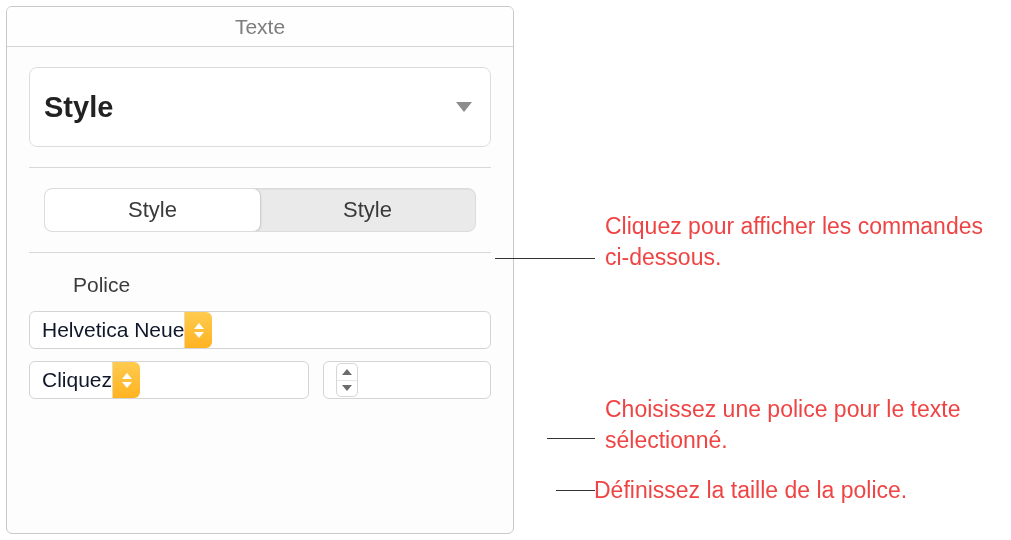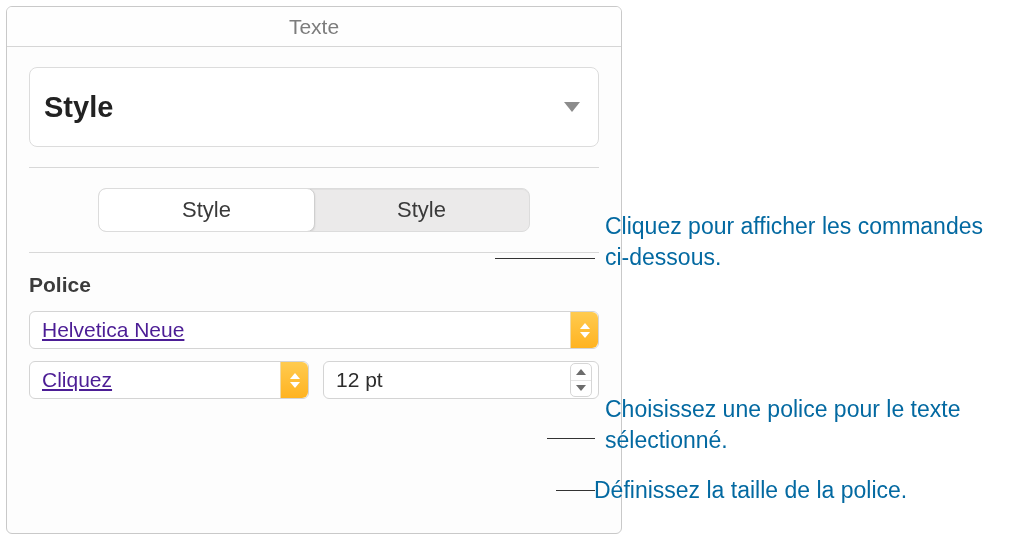--- a/index.html
+++ b/index.html
@@ -8,21 +8,21 @@
     font-size: 22px;
     background: #fff;
     width: 1011px;
     height: 540px;
     position: relative;
   }
   .panel {
     position: absolute;
     left: 6px;
     top: 6px;
-    width: 616px;
+    width: 508px;
     height: 528px;
     border: 1px solid #c9c9c9;
     border-radius: 6px;
     background: #fdfdfd;
     overflow: hidden;
   }
   .panel-titlebar {
     height: 40px;
     border-bottom: 1px solid #d6d6d6;
     display: flex;
@@ -100,42 +100,41 @@
     background: #fff;
     border: 1px solid #cfcfcf;
     border-radius: 8px;
     margin: -1px;
     z-index: 2;
     box-shadow: 0 1px 2px rgba(0,0,0,0.12);
   }
   .segmented .seg.active + .seg::before { display:none; }
   .section-label {
     font-size: 21px;
-    font-weight: 700;
+    font-weight: 400;
     color: #3b3b3b;
     margin-bottom: 14px;
+    margin-left: 44px;
   }
   .row {
     display: flex;
     gap: 14px;
     margin-bottom: 12px;
   }
   .popup {
     height: 38px;
     border: 1px solid #d4d4d4;
     border-radius: 6px;
     background: #fff;
     display: flex;
     align-items: center;
-    justify-content: space-between;
     padding: 0 0 0 12px;
     cursor: pointer;
     font-size: 21px;
-    color: #4c1d95;
-    text-decoration: underline;
+    color: #0f172a;
   }
   .popup-knob {
     width: 28px;
     align-self: stretch;
     border-left: 1px solid #f0d9a5;
     border-radius: 0 6px 6px 0;
     background: linear-gradient(#ffcb4f, #ffb321);
     display: flex;
     flex-direction: column;
     align-items: center;
@@ -193,21 +192,21 @@
   .tri-down-d {
     width: 0; height: 0;
     border-left: 5px solid transparent;
     border-right: 5px solid transparent;
     border-top: 6px solid #6c6c6c;
   }
   .callout {
     position: absolute;
     font-size: 23px;
     line-height: 1.35;
-    color: #0369a1;
+    color: #ef4444;
   }
   .callout-line {
     position: absolute;
     height: 1px;
     background: #333;
   }
 </style>
 </head>
 <body>
 
@@ -251,21 +250,20 @@
 
     <div class="row">
       <div class="popup" style="width:280px">
         <span>Cliquez</span>
         <span class="popup-knob">
           <span class="tri-up-w"></span>
           <span class="tri-down-w"></span>
         </span>
       </div>
       <div class="size-field" style="flex:1">
-        <span style="flex:1">12 pt</span>
         <div class="stepper">
           <div class="half">
               <span class="tri-up-d"></span>
             </div>
           <div class="half">
               <span class="tri-down-d"></span>
             </div>
         </div>
       </div>
     </div>

